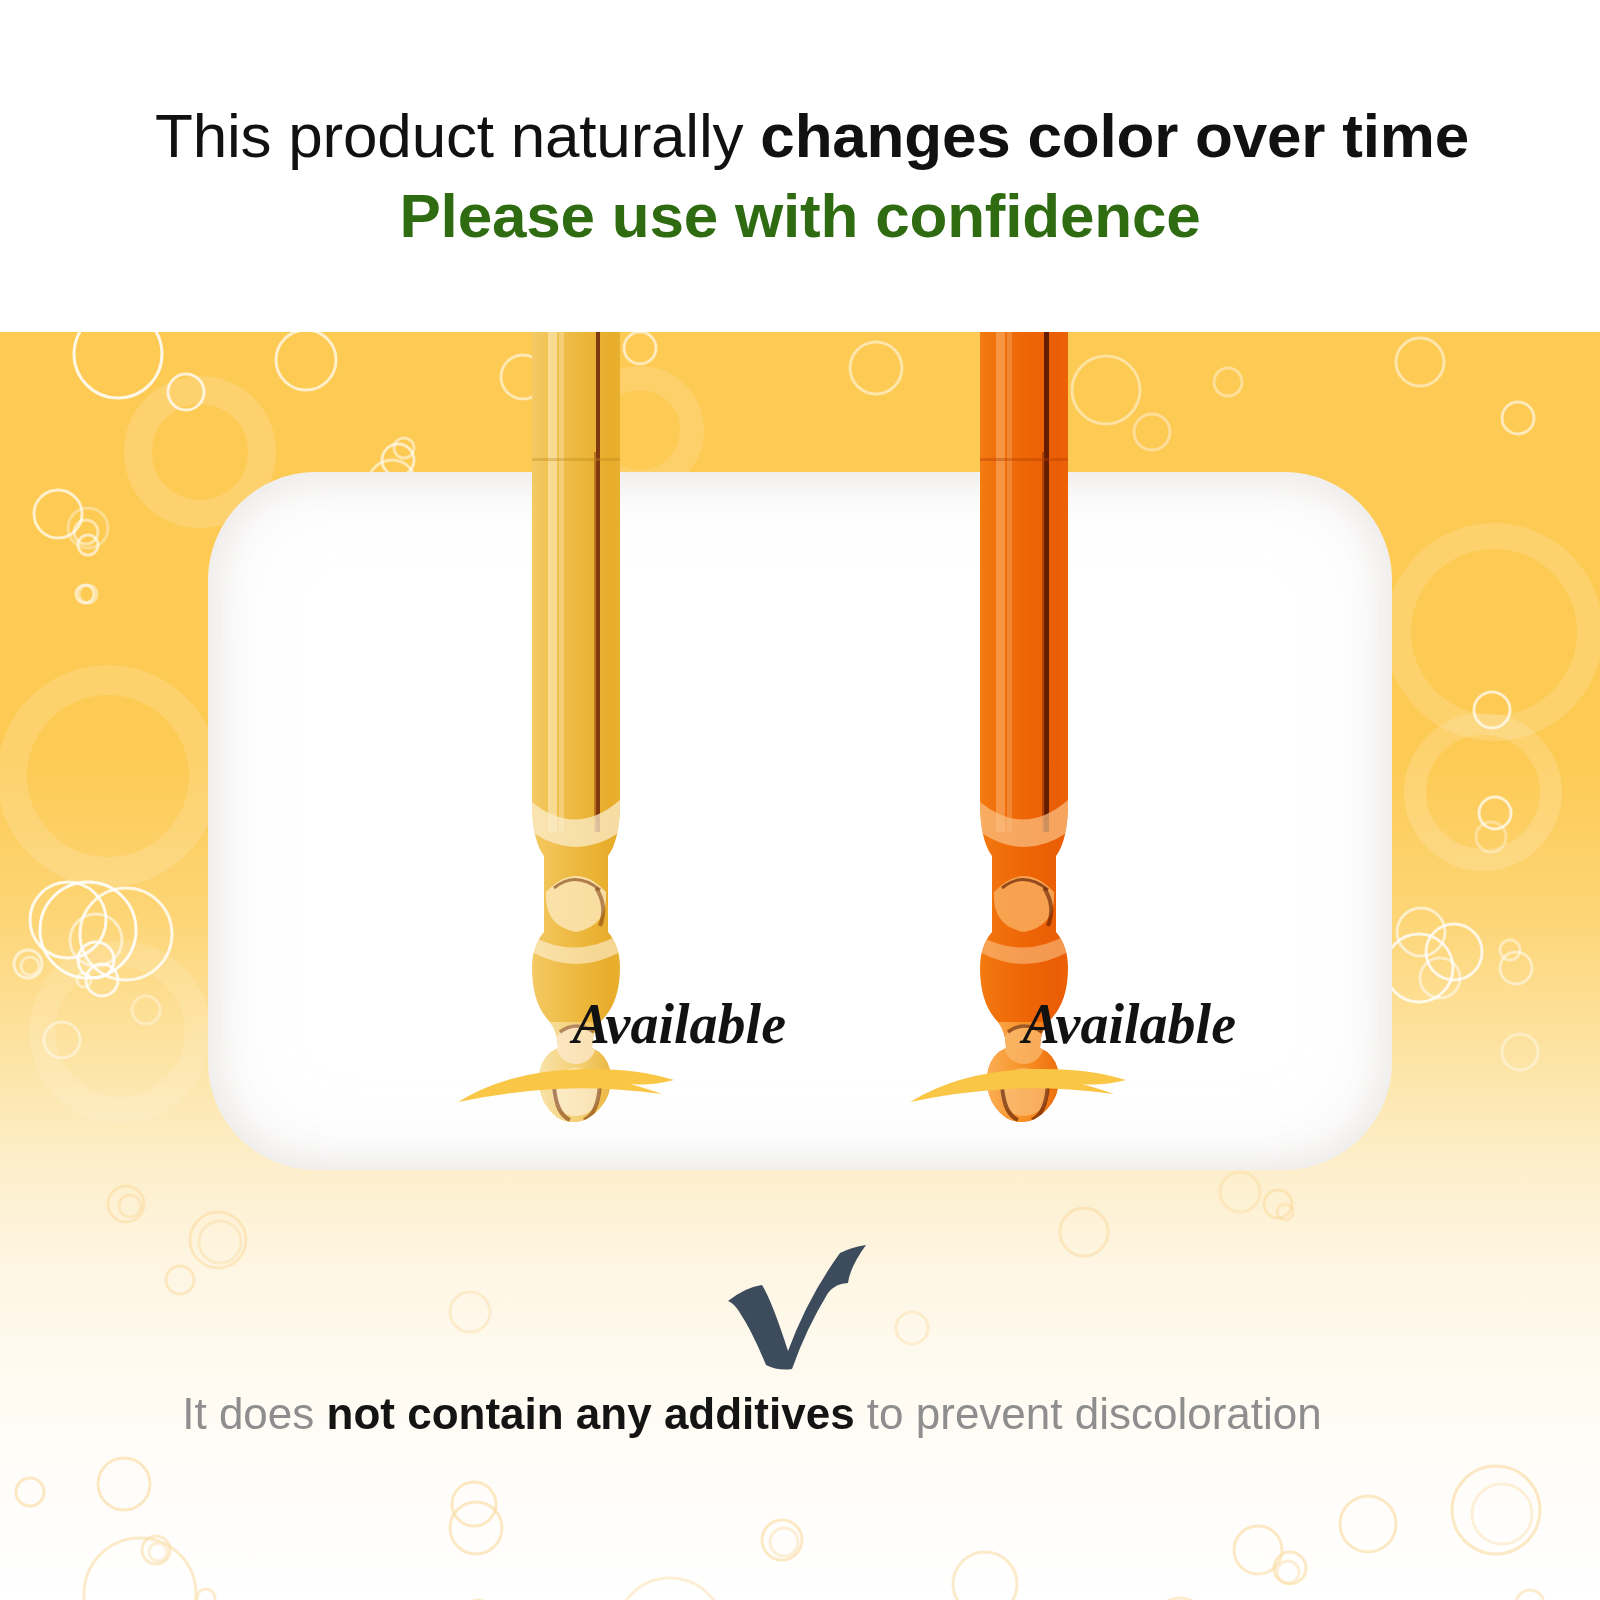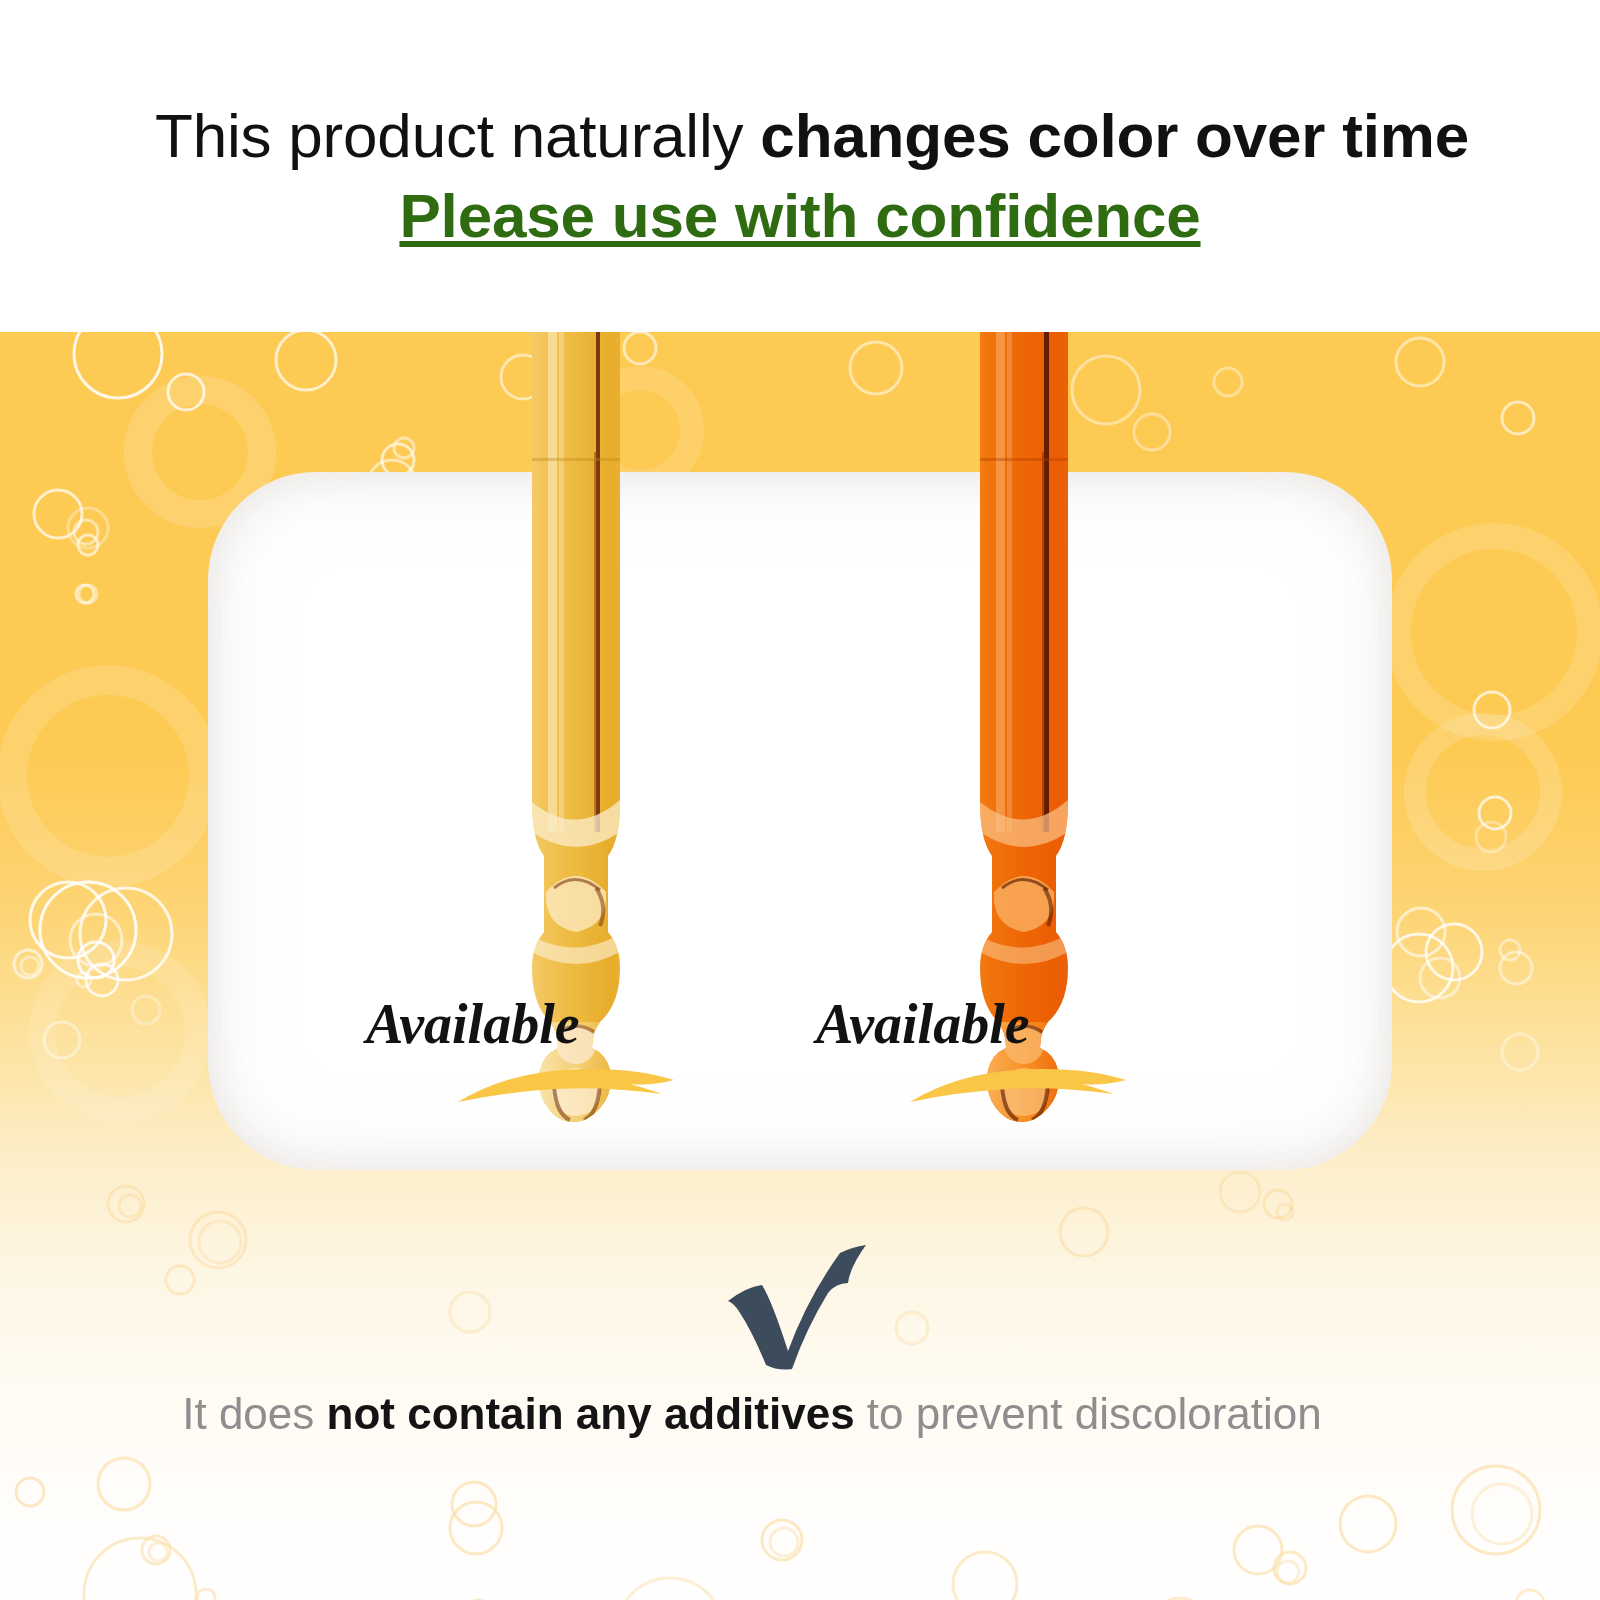--- a/index.html
+++ b/index.html
@@ -42,21 +42,20 @@
     position: absolute;
     left: 0; top: 184px;
     width: 1600px;
     text-align: center;
     font-size: 62px;
     line-height: 1.02;
     font-weight: 700;
     color: #2f6b11;
     letter-spacing: -0.2px;
     white-space: nowrap;
-    text-decoration: underline;
   }
 
   
   .bg-wrap {
     position: absolute;
     left: 0; top: 332px;
     width: 1600px;
     height: 1268px;
     overflow: hidden;
     z-index: 1;
@@ -104,21 +103,21 @@
 
   .dropper { position: absolute; top: 0; width: 160px; height: 838px; }
   .dropper.left  { left: 496px; }
   .dropper.right { left: 944px; }
 
   
   .avail-label {
     position: absolute;
     z-index: 7;
     width: 420px;
-    text-align: left;
+    text-align: right;
     font-family: "Liberation Serif", serif;
     font-weight: 700;
     font-style: italic;
     font-size: 56px;
     color: #121212;
     top: 992px;
   }
   .avail-label.left  { left: 366px; }
   .avail-label.right { left: 816px; }
 

